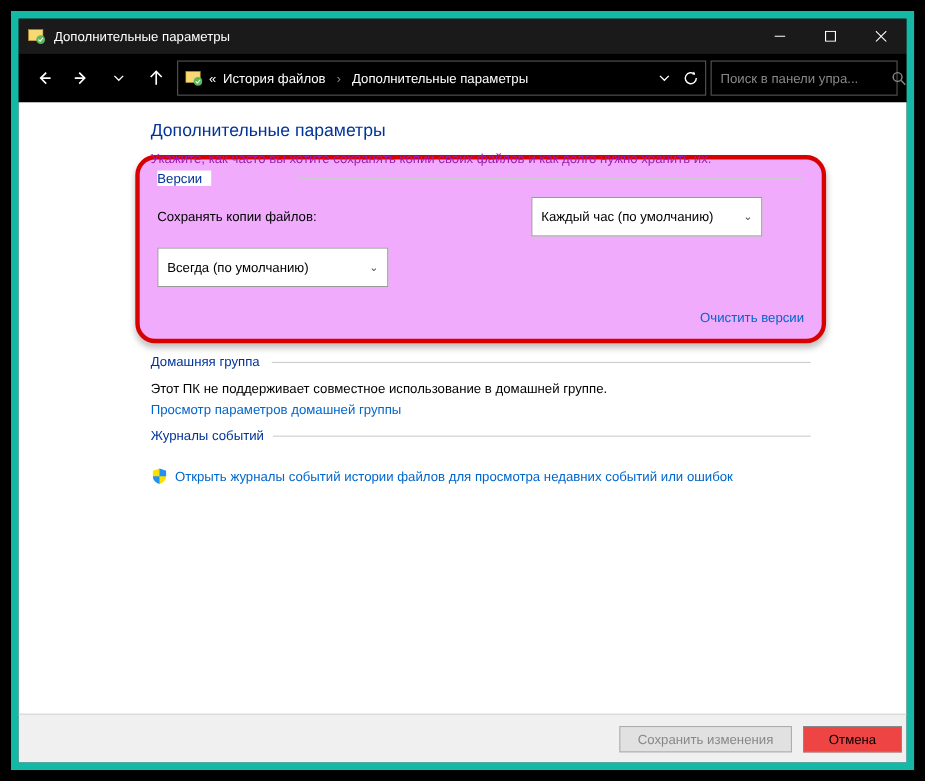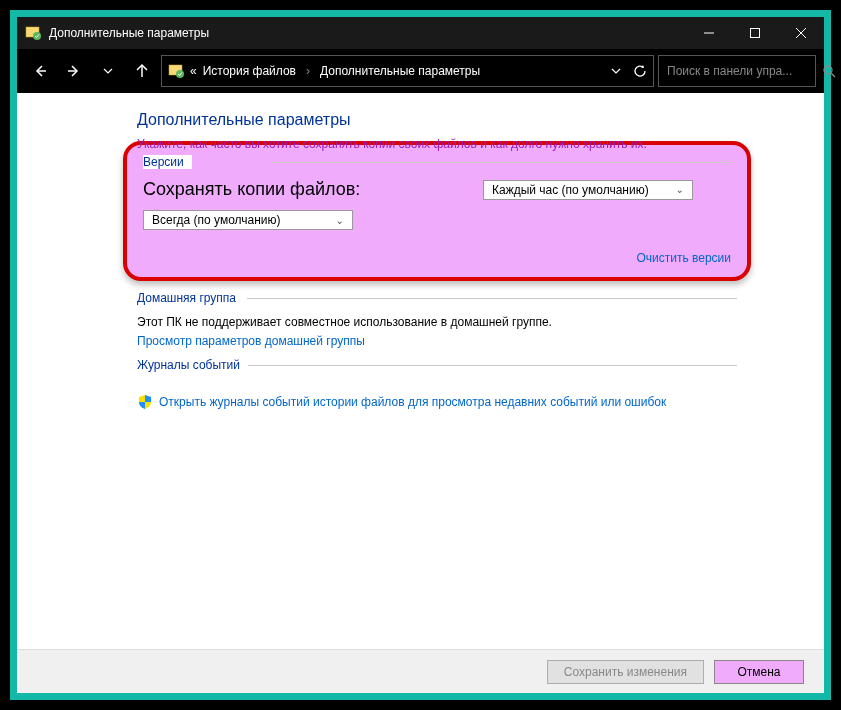--- a/index.html
+++ b/index.html
@@ -81,21 +81,21 @@
   color: #888;
   padding: 0 4px;
 }
 .address-right {
   margin-left: auto;
   display: flex;
   gap: 12px;
   align-items: center;
 }
 .search-box {
-  width: 158px;
+  width: 170px;
   height: 32px;
   border: 1px solid #555;
   display: flex;
   align-items: center;
   padding: 0 8px;
   color: #888;
 }
 .search-box input {
   flex: 1;
   background: transparent;
@@ -157,25 +157,25 @@
   position: relative;
   z-index: 1;
 }
 .form-row {
   display: flex;
   align-items: center;
   margin-bottom: 10px;
 }
 .form-row .label {
   width: 340px;
-  font-size: 18px;
+  font-size: 12px;
 }
 .form-row .select {
   width: 210px;
-  height: 20px;
+  height: 36px;
   border: 1px solid #999;
   display: flex;
   align-items: center;
   padding: 0 8px;
   font-size: 12px;
   background: #fff;
   justify-content: space-between;
 }
 .link-row {
   text-align: right;
@@ -209,39 +209,39 @@
   width: 16px; height: 16px;
   display: inline-flex;
 }
 .bottom-bar {
   height: 44px;
   background: #f0f0f0;
   border-top: 1px solid #ddd;
   display: flex;
   align-items: center;
   justify-content: flex-end;
-  padding: 0 20px;
+  padding: 0 4px;
   gap: 10px;
 }
 .btn {
   min-width: 90px;
   height: 24px;
   border: 1px solid #adadad;
   background: #e1e1e1;
   font-size: 12px;
   padding: 0 16px;
   display: flex;
   align-items: center;
   justify-content: center;
 }
 .btn.disabled {
   color: #888;
 }
 .btn.primary {
-  background: #f0abfc;
+  background: #ef4444;
   border: 1px solid #888;
 }
 .chevron {
   font-size: 10px;
   color: #555;
 }
 svg { display: block; }
 </style>
 </head>
 <body>

